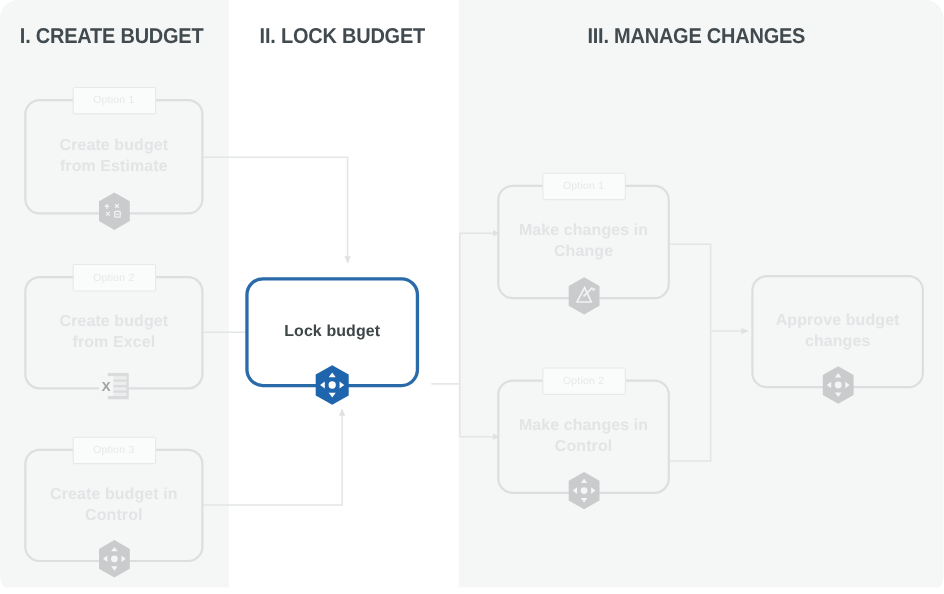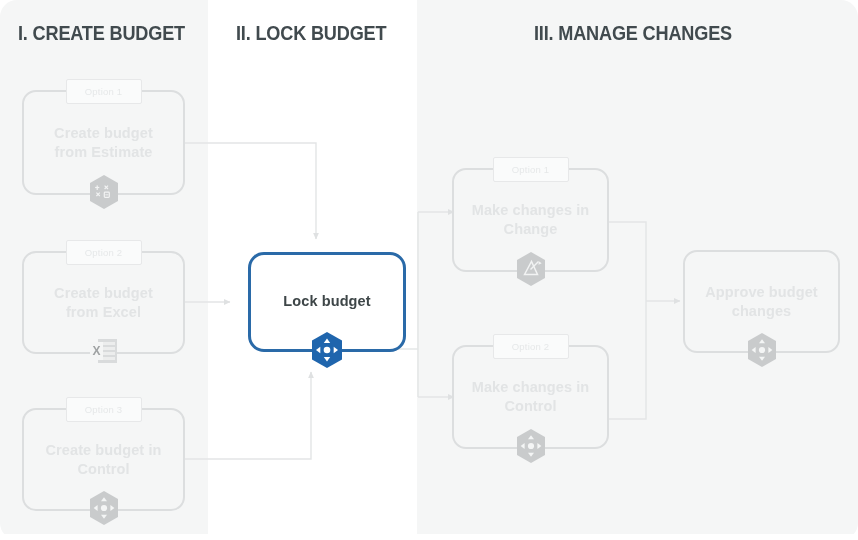--- a/index.html
+++ b/index.html
@@ -203,21 +203,21 @@
       <circle cx="16" cy="18" r="3.1" fill="#f4f5f5"></circle>
       <g fill="#f4f5f5">
         <path d="M16 7.2 l3 4 l-6 0 z"></path>
         <path d="M16 28.8 l3 -4 l-6 0 z"></path>
         <path d="M5.6 18 l4 -3 l0 6 z"></path>
         <path d="M26.4 18 l-4 -3 l0 6 z"></path>
       </g>
     </svg>
   </div>
 
-  <div class="node active" style="left:248px; top:252px; width:158px; height:100px;">
+  <div class="node active" style="left:223px; top:252px; width:158px; height:100px;">
     <div class="node-label">Lock budget</div>
     <svg class="hex-badge blue" viewBox="0 0 34 38" xmlns="http://www.w3.org/2000/svg">
       <path d="M17 1 L32 9.5 L32 28.5 L17 37 L2 28.5 L2 9.5 Z" fill="#1f65ad"></path>
       <circle cx="17" cy="19" r="3.3" fill="#ffffff"></circle>
       <g fill="#ffffff">
         <path d="M17 7.6 l3.2 4.3 l-6.4 0 z"></path>
         <path d="M17 30.4 l3.2 -4.3 l-6.4 0 z"></path>
         <path d="M6 19 l4.3 -3.2 l0 6.4 z"></path>
         <path d="M28 19 l-4.3 -3.2 l0 6.4 z"></path>
       </g>

